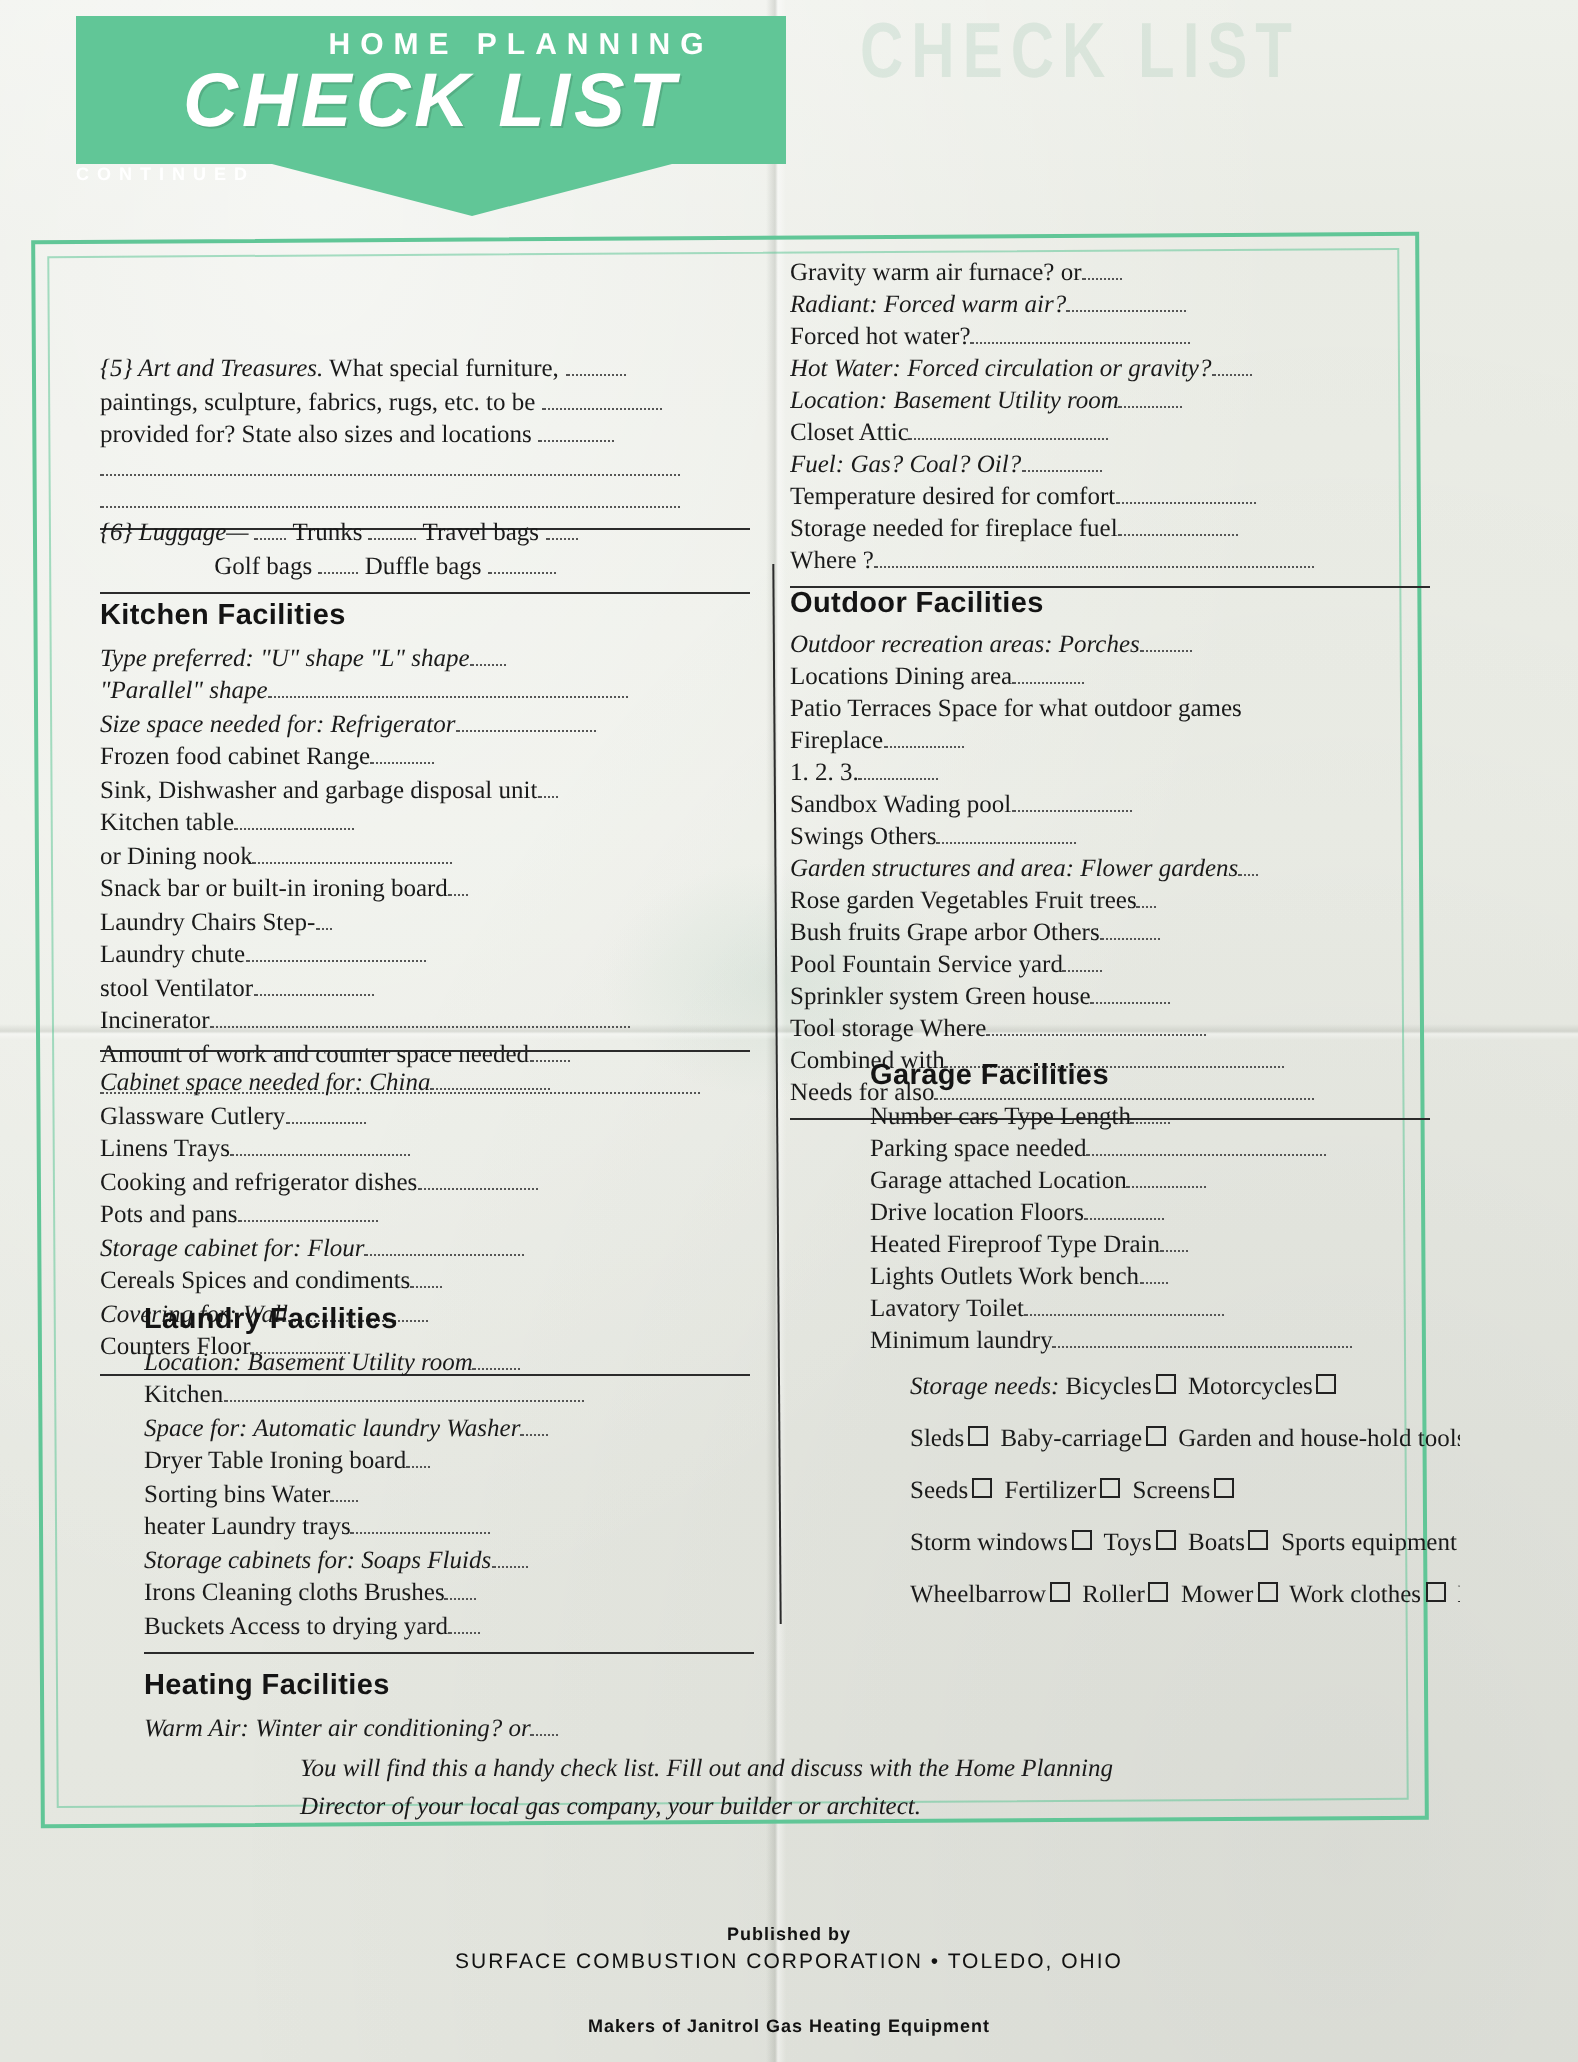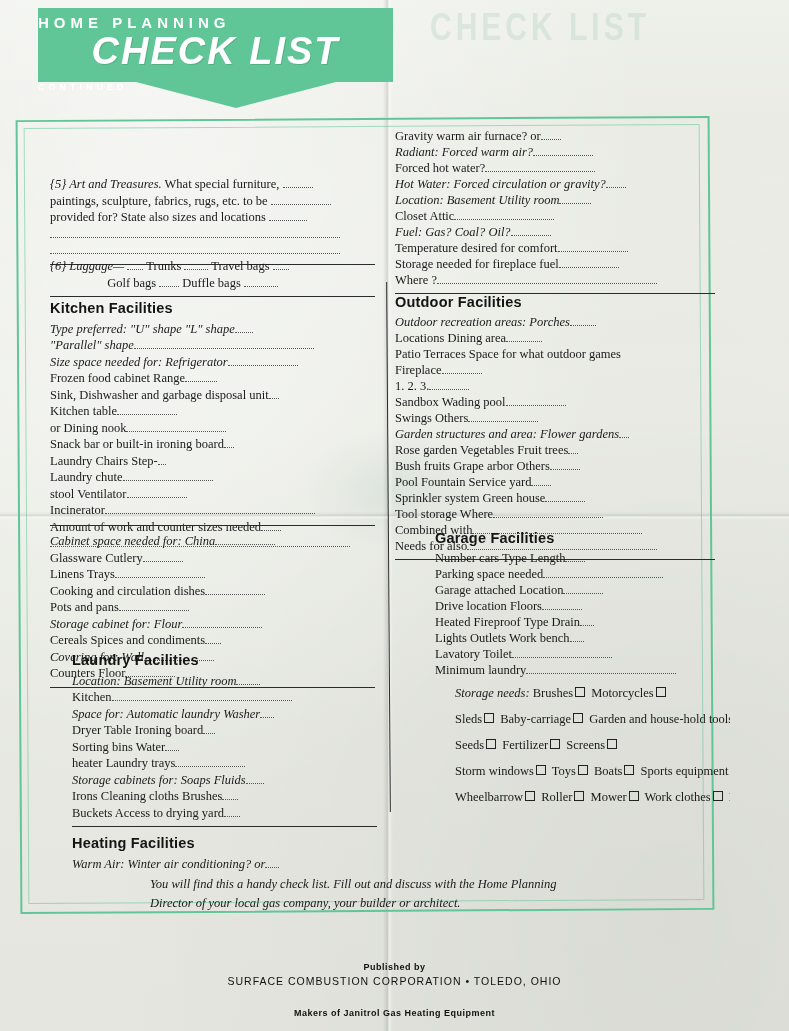--- a/index.html
+++ b/index.html
@@ -82,26 +82,27 @@
   .banner .point {
     position:absolute;
     left: 98px; top: 74px;
     width: 0; height: 0;
     border-left: 100px solid transparent;
     border-right: 100px solid transparent;
     border-top: 26px solid #61c697;
   }
   .banner .t1 {
     position:absolute; left:0; top: 6px; width: 355px;
-    text-align:left;
+    text-align:center;
     font-family: "Liberation Sans", sans-serif;
     font-weight: bold;
     font-size: 15px;
     letter-spacing: 5px;
     color: #ffffff;
+    padding-left: 45px;
   }
   .banner .t2 {
     position:absolute; left:0; top: 22px; width: 355px;
     text-align:center;
     font-family: "Liberation Sans", sans-serif;
     font-weight: bold;
     font-style: italic;
     font-size: 38px;
     letter-spacing: 2px;
     color: #ffffff;
@@ -290,31 +291,31 @@
       <div class="line"><span class="it">Size space needed for:  Refrigerator</span><span class="dots" style="width:70px"></span></div>
       <div class="line"><span>Frozen food cabinet                          Range</span><span class="dots" style="width:32px"></span></div>
       <div class="line"><span>Sink, Dishwasher and garbage disposal unit</span><span class="dots" style="width:10px"></span></div>
       <div class="line"><span>                                 Kitchen table</span><span class="dots" style="width:60px"></span></div>
       <div class="line"><span>                 or Dining nook</span><span class="dots" style="width:100px"></span></div>
       <div class="line"><span>Snack bar                or built-in ironing board</span><span class="dots" style="width:10px"></span></div>
       <div class="line"><span>Laundry             Chairs                         Step-</span><span class="dots" style="width:8px"></span></div>
       <div class="line"><span>                          Laundry chute</span><span class="dots" style="width:90px"></span></div>
       <div class="line"><span>stool                              Ventilator</span><span class="dots" style="width:60px"></span></div>
       <div class="line"><span>Incinerator</span><span class="dots" style="width:210px"></span></div>
-      <div class="line"><span>Amount of work and counter sizes needed</span><span class="dots" style="width:20px"></span></div>
+      <div class="line"><span>Amount of work and counter space needed</span><span class="dots" style="width:20px"></span></div>
       <div class="line"><span class="dots" style="width:300px"></span></div>
     </div>
   </div>
 
   <div class="col colL" style="top:520px;">
     <div class="rule"></div>
     <div class="line"><span class="it"></span><span class="it">Cabinet space needed for:  China</span><span class="dots" style="width:60px"></span></div>
     <div class="line"><span>Glassware                                 Cutlery</span><span class="dots" style="width:40px"></span></div>
     <div class="line"><span>Linens                        Trays</span><span class="dots" style="width:90px"></span></div>
-    <div class="line"><span>Cooking and circulation dishes</span><span class="dots" style="width:60px"></span></div>
+    <div class="line"><span>Cooking and refrigerator dishes</span><span class="dots" style="width:60px"></span></div>
     <div class="line"><span>                              Pots and pans</span><span class="dots" style="width:70px"></span></div>
     <div class="line"><span class="it">Storage cabinet for:  Flour</span><span class="dots" style="width:80px"></span></div>
     <div class="line"><span>Cereals              Spices and condiments</span><span class="dots" style="width:16px"></span></div>
     <div class="line"><span class="it">              Covering for:  Wall</span><span class="dots" style="width:70px"></span></div>
     <div class="line"><span>Counters                     Floor</span><span class="dots" style="width:50px"></span></div>
     <div class="rule"></div>
   </div>
 
   <div class="col colL" style="top:652px; left:72px; width:305px;">
     <h2 class="sec">Laundry Facilities</h2>
@@ -377,21 +378,21 @@
     <div class="line"><span>Drive location                            Floors</span><span class="dots" style="width:40px"></span></div>
     <div class="line"><span>Heated          Fireproof          Type          Drain</span><span class="dots" style="width:14px"></span></div>
     <div class="line"><span>Lights         Outlets                  Work bench</span><span class="dots" style="width:14px"></span></div>
     <div class="line"><span>Lavatory                  Toilet</span><span class="dots" style="width:100px"></span></div>
     <div class="line"><span>Minimum laundry</span><span class="dots" style="width:150px"></span></div>
   </div>
 
   <div class="col colR" style="top:680px; left:455px; width:275px; line-height:26px; font-size:12.5px;">
     <div class="line">
       <span class="it">Storage needs:</span>
-      <span>Brushes</span><span class="checkbox"></span>
+      <span>Bicycles</span><span class="checkbox"></span>
       <span>Motorcycles</span><span class="checkbox"></span>
     </div>
     <div class="line">
       <span>Sleds</span><span class="checkbox"></span>
       <span>Baby-carriage</span><span class="checkbox"></span>
       <span>Garden and house-hold tools</span>
     </div>
     <div class="line">
       <span>Seeds</span><span class="checkbox"></span>
       <span>Fertilizer</span><span class="checkbox"></span>

